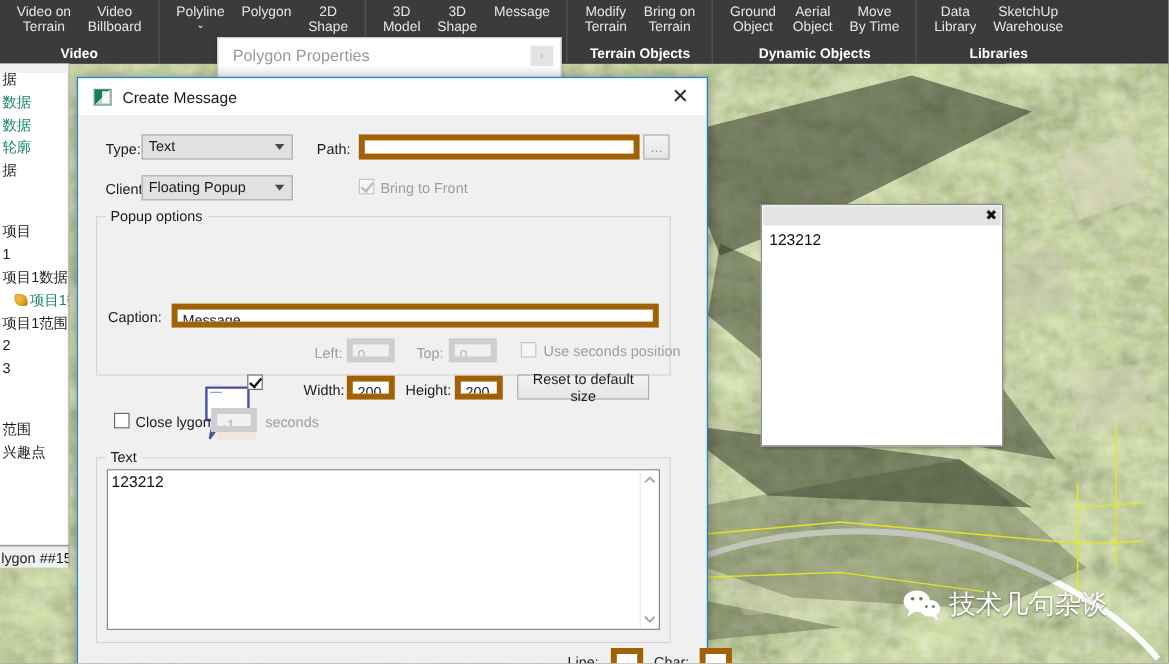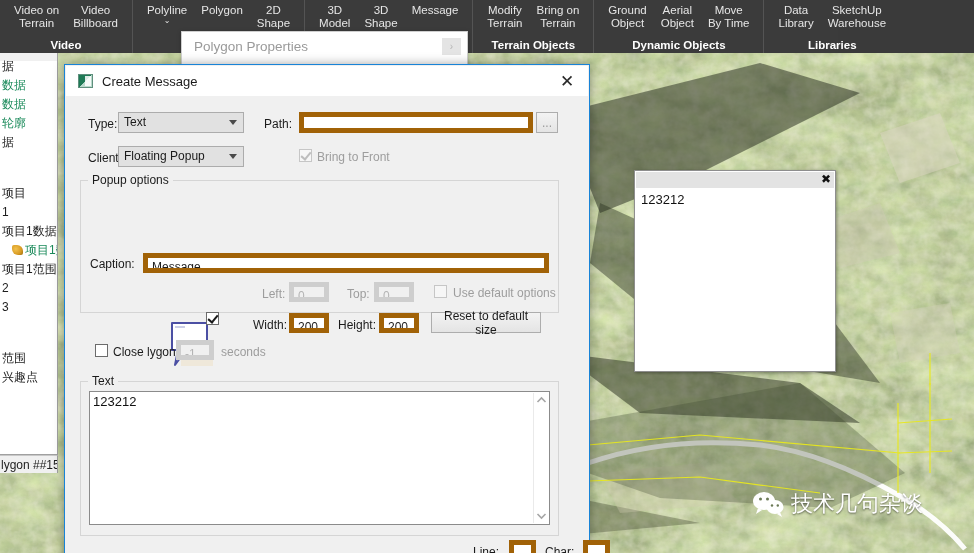--- a/index.html
+++ b/index.html
@@ -538,21 +538,21 @@
       </svg>
       <div class="chk checked" style="left:140px; top:216px;"></div>
 
       <div class="lbl dim" style="left:196px; top:191px;">Left:</div>
       <div class="txtbox disabled" style="left:223px; top:186px; width:40px; height:20px;">0</div>
 
       <div class="lbl dim" style="left:281px; top:191px;">Top:</div>
       <div class="txtbox disabled" style="left:308px; top:186px; width:40px; height:20px;">0</div>
 
       <div class="chk disabled" style="left:368px; top:189px;"></div>
-      <div class="lbl dim" style="left:387px; top:190px;">Use default options</div>
+      <div class="lbl dim" style="left:387px; top:190px;">Use seconds position</div>
 
       <div class="lbl" style="left:187px; top:222px;">Width:</div>
       <div class="txtbox" style="left:223px; top:217px; width:40px; height:20px;">200</div>
 
       <div class="lbl" style="left:272px; top:222px;">Height:</div>
       <div class="txtbox" style="left:313px; top:217px; width:40px; height:20px;">200</div>
 
       <div class="btn" style="left:365px; top:216px; width:110px; height:21px;">Reset to default size</div>
 
       <div class="chk" style="left:29px; top:248px;"></div>

